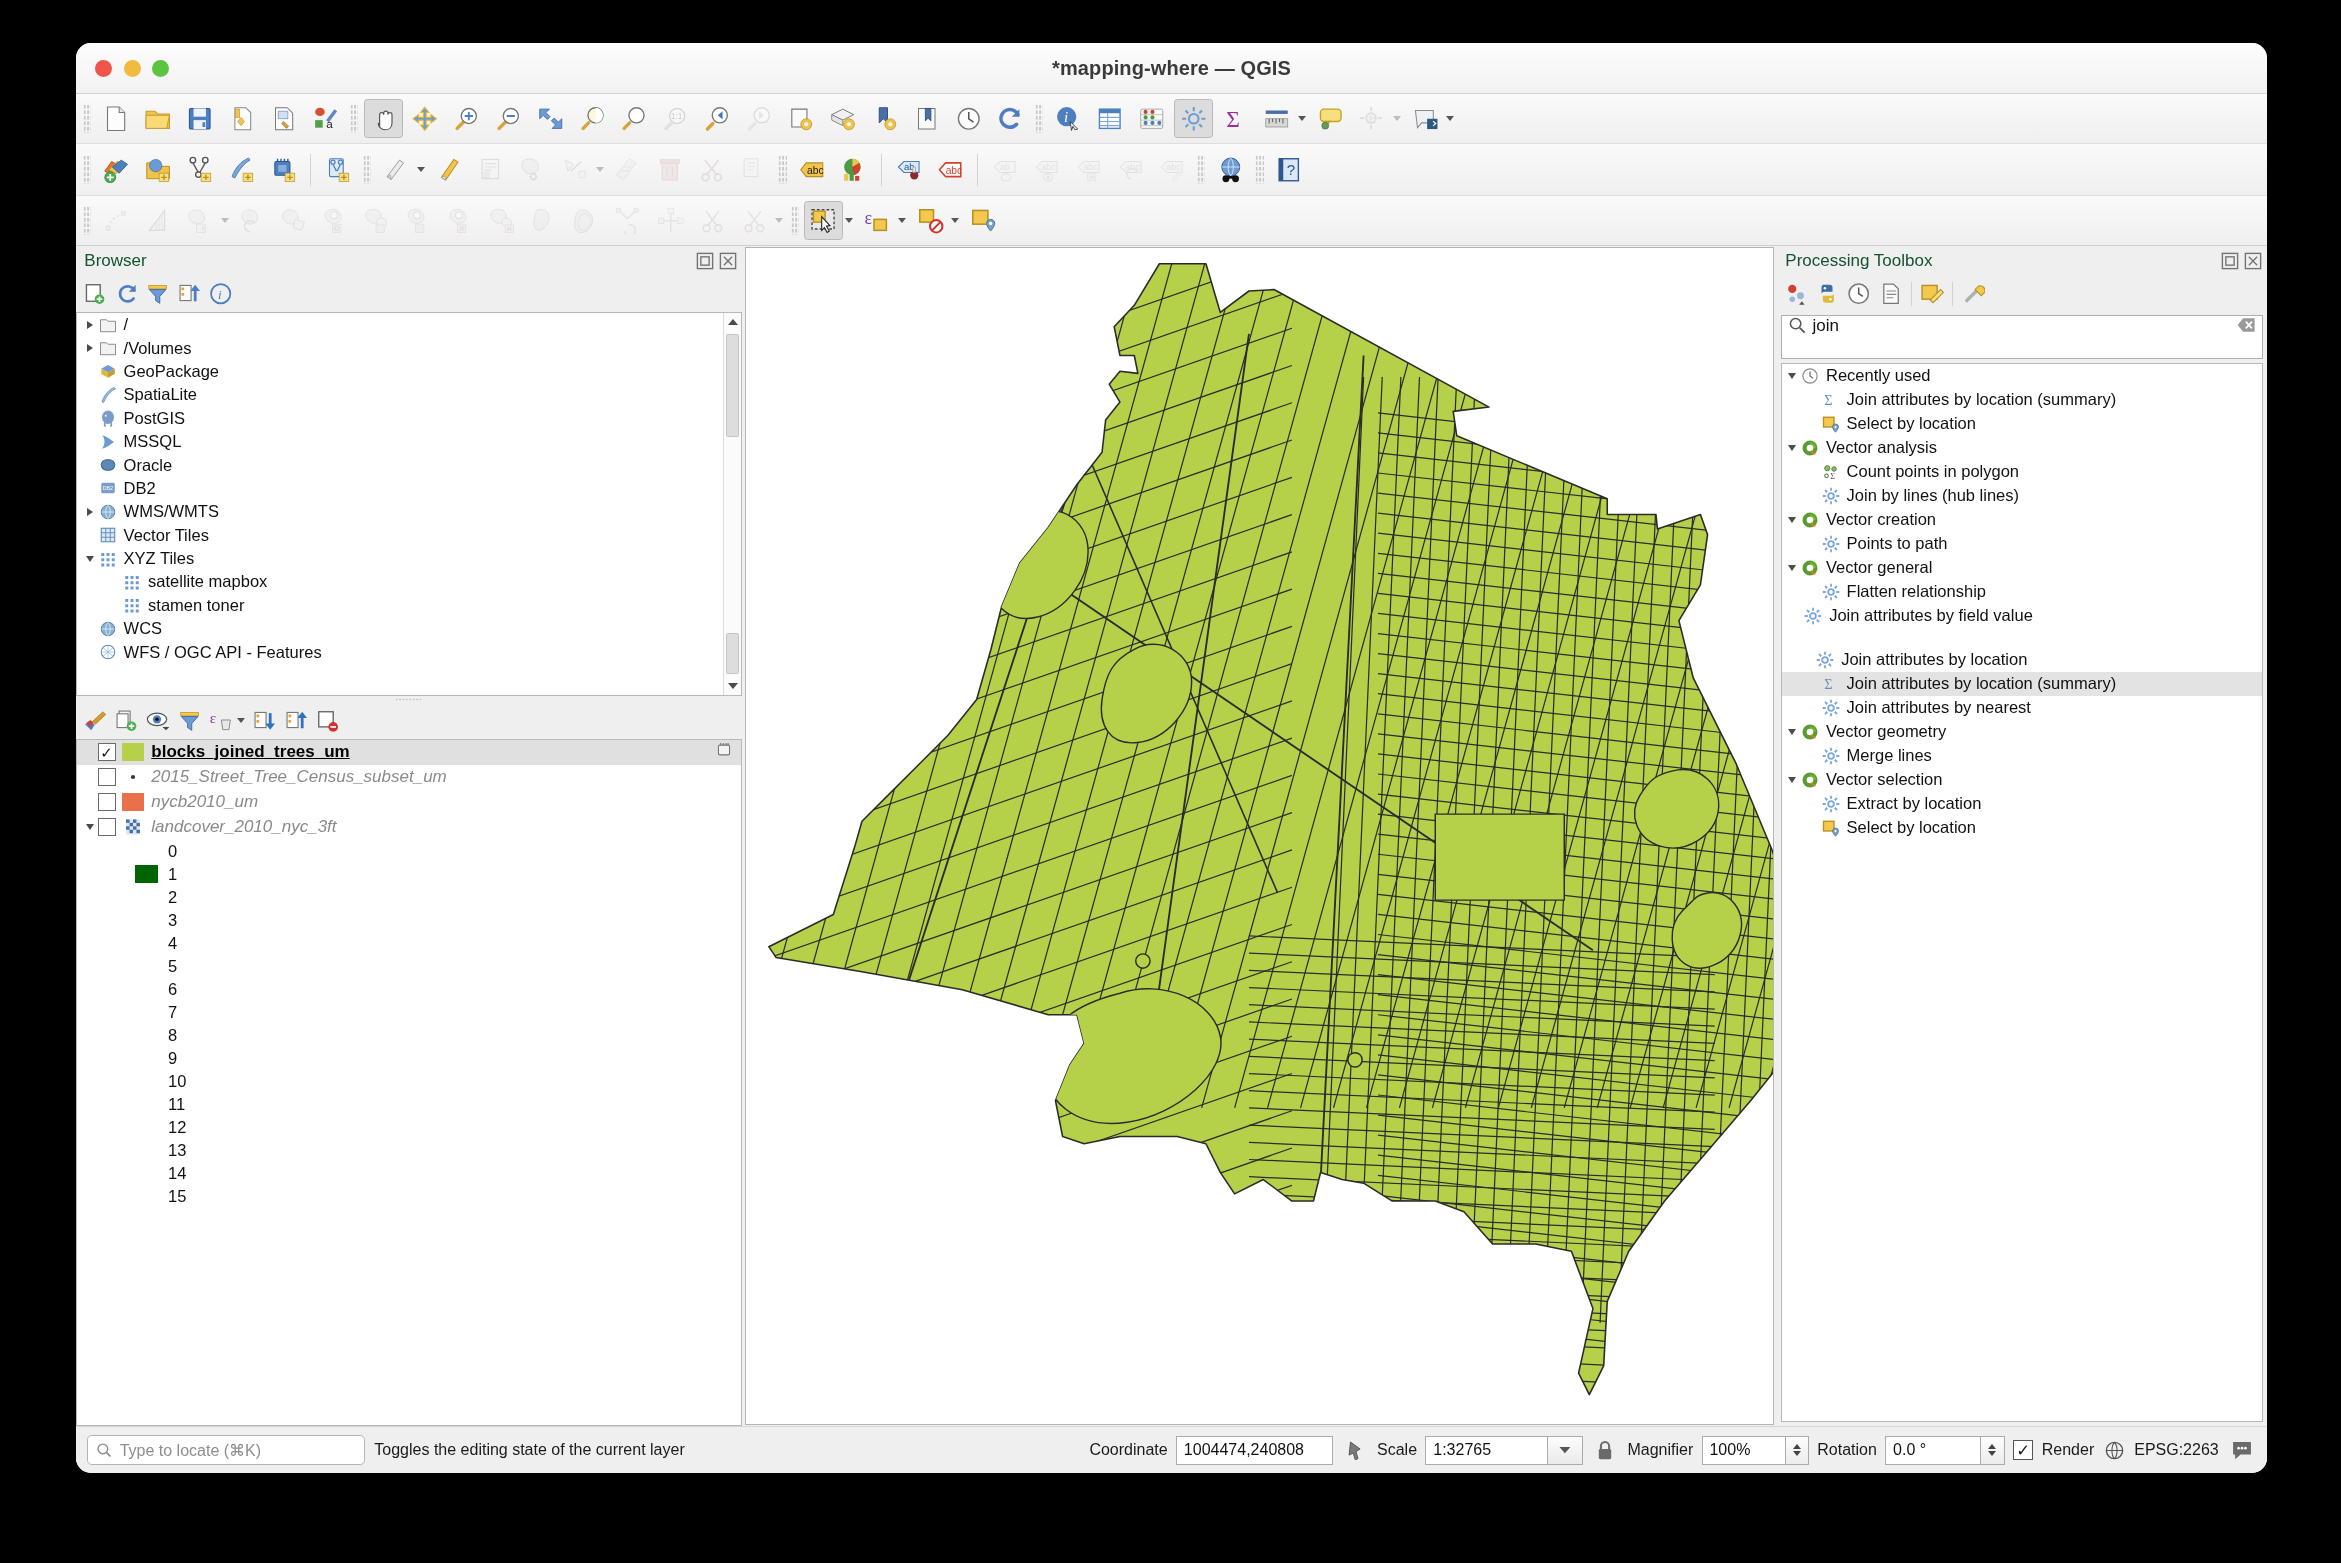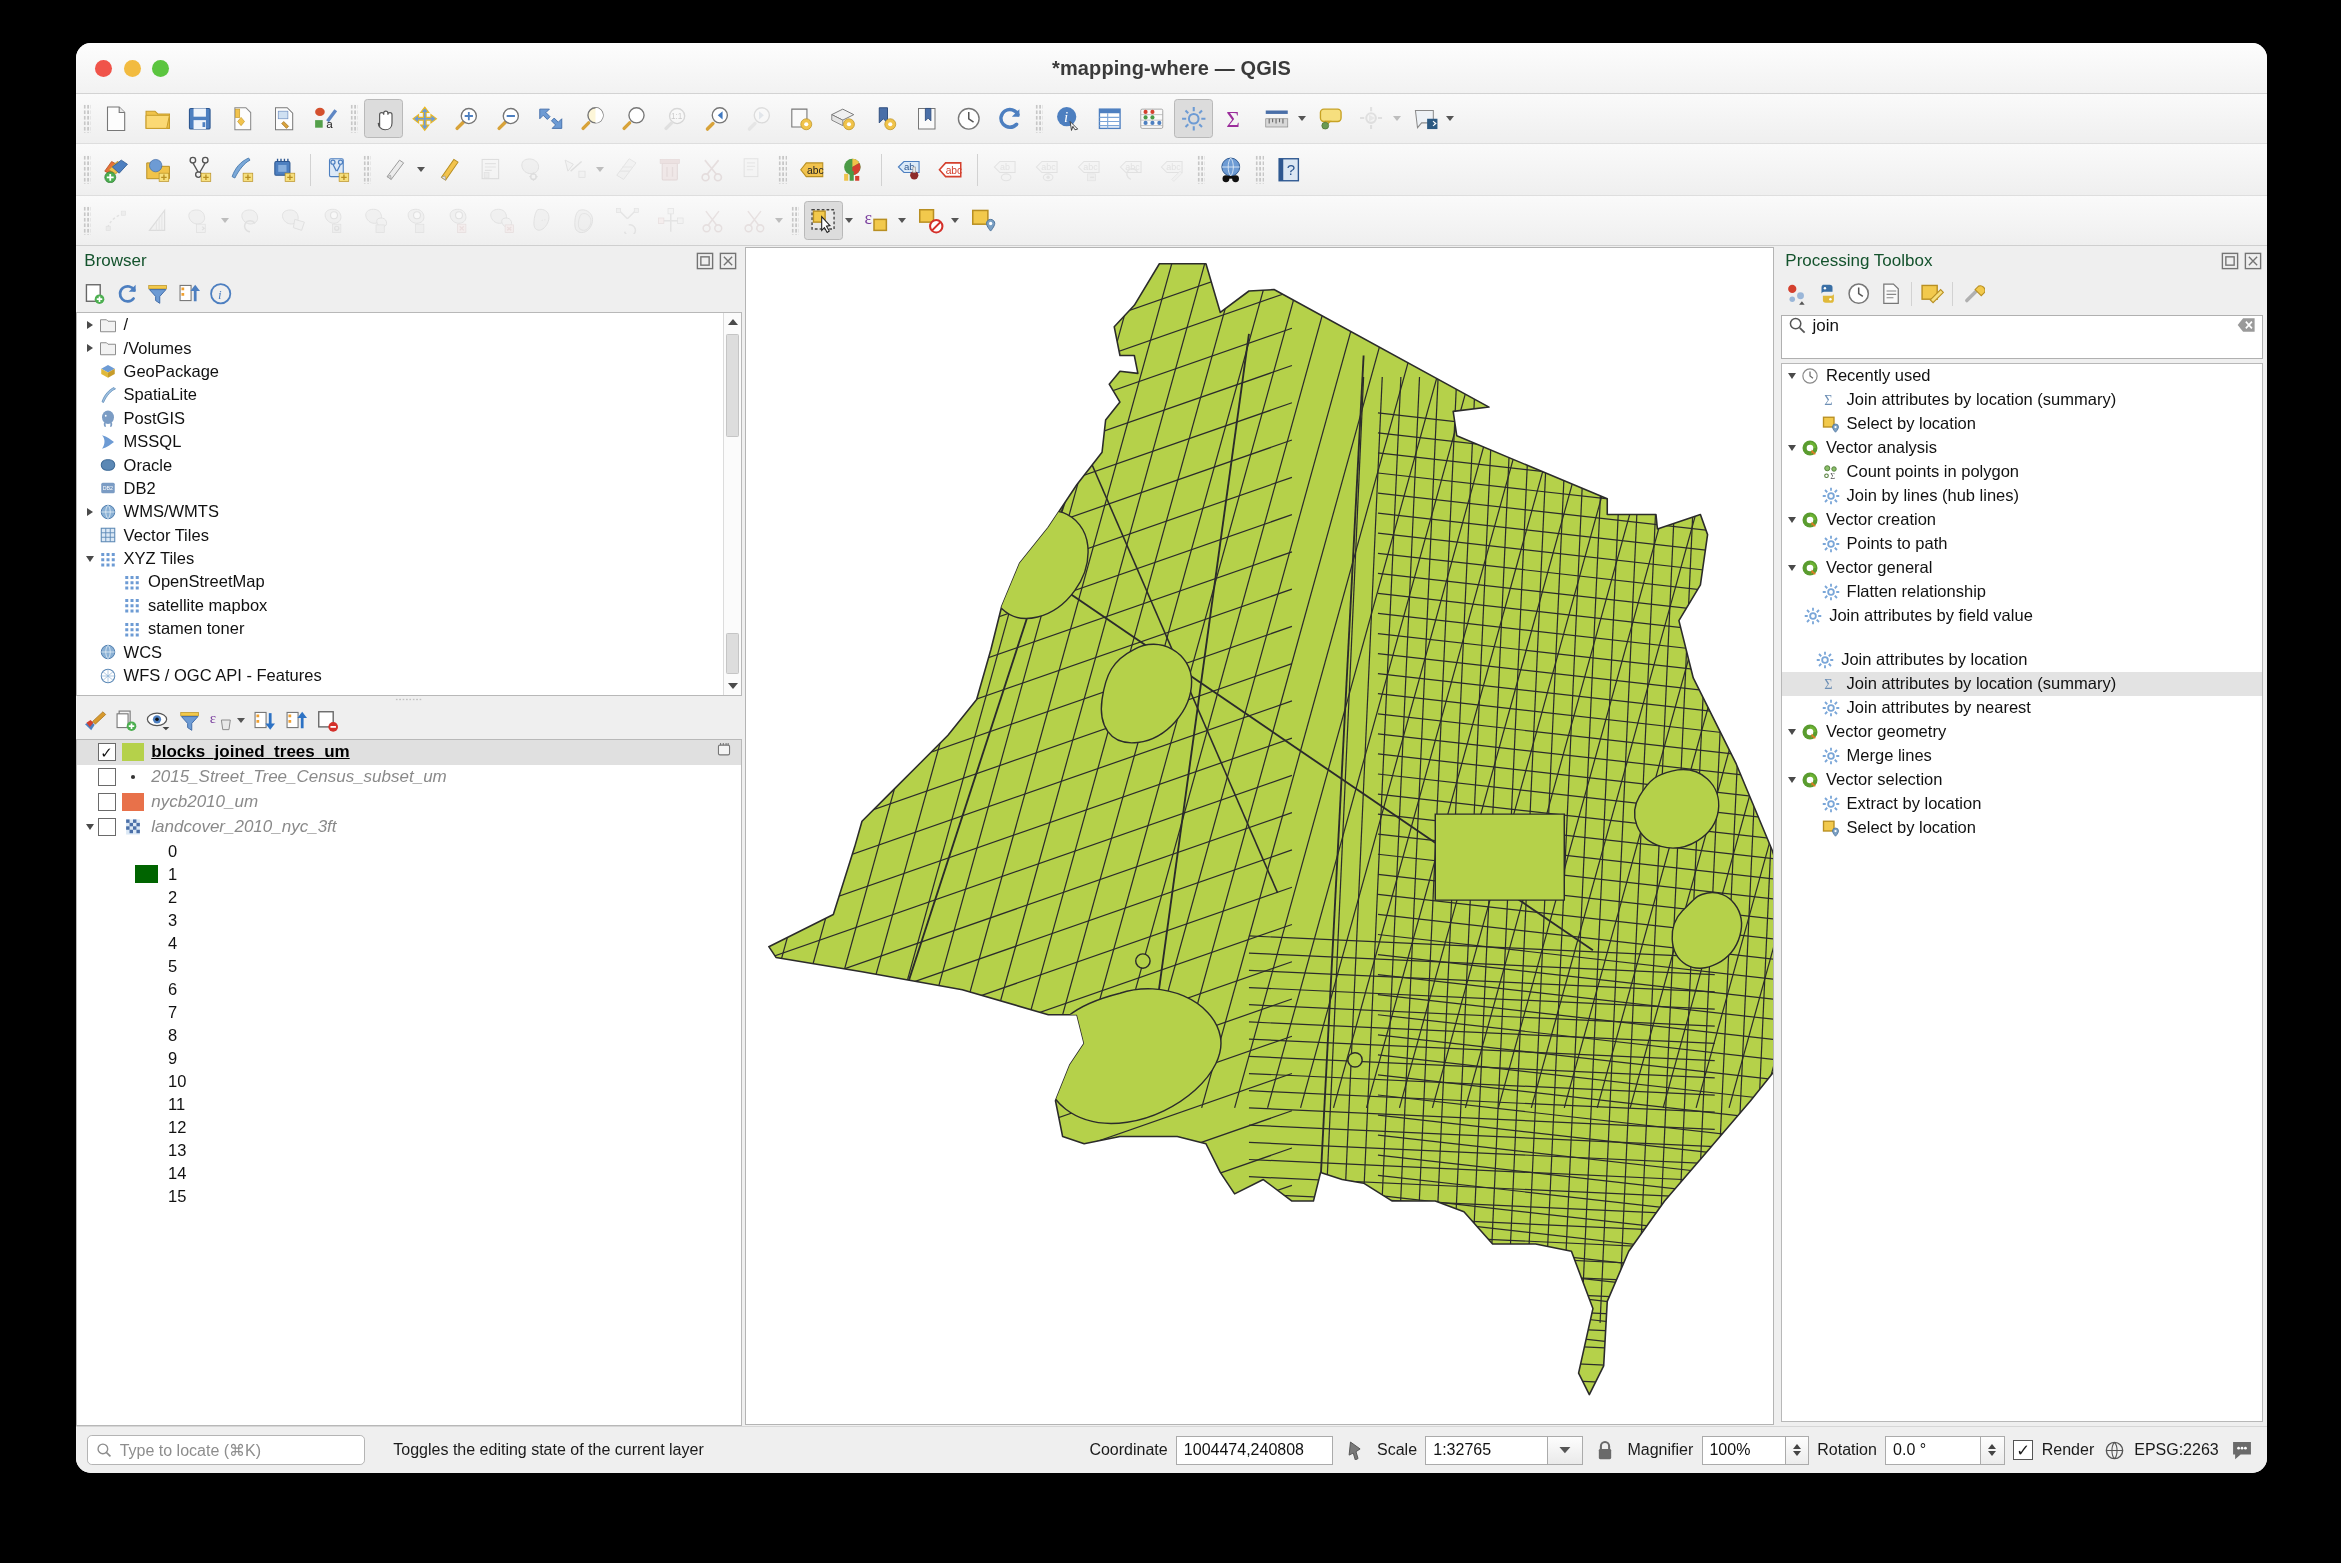--- a/index.html
+++ b/index.html
@@ -159,21 +159,21 @@
     background: #efefef; border-top: 0.7px solid #d6d6d6;
     display: flex; align-items: center; padding: 16px 11px; gap: 8.3px;
     font-size: 16px; color: #1a1a1a;
   }
   .locate {
     width: 278px; height: 30px; background: #fff;
     border: 0.7px solid #b4b4b4; border-radius: 4.8px;
     display: flex; align-items: center; gap: 6.9px; padding: 0 8.3px;
     color: #8d8d8d;
   }
-  .statusmsg { margin-left: 20px; color: #1a1a1a; }
+  .statusmsg { margin-left: 1px; color: #1a1a1a; }
   .spacer { flex: 1 1 auto; }
   .field {
     height: 29px; background: #fff; border: 0.7px solid #ababab;
     display: flex; align-items: center; padding: 0 6.9px;
     font-size: 16px; color: #111;
   }
   .combo { display: flex; align-items: stretch; }
   .combo .field { border-right: none; }
   .combobtn {
     width: 36px; background: linear-gradient(#fdfdfd,#eaeaea);
@@ -976,39 +976,20 @@
                       <rect x="3" y="11" width="4" height="4"></rect>
                       <rect x="10" y="11" width="4" height="4"></rect>
                       <rect x="17" y="11" width="4" height="4"></rect>
                       <rect x="3" y="18" width="4" height="4"></rect>
                       <rect x="10" y="18" width="4" height="4"></rect>
                       <rect x="17" y="18" width="4" height="4"></rect>
                     </g>
                   </svg>
                 </span>
                 <span>XYZ Tiles</span>
-              </div>
-              <div class="trow" style="padding-left: 30px;">
-                <div class="arrow "></div>
-                <span class="ico">
-                  <svg viewBox="0 0 24 24" width="18" height="18">
-                    <g fill="#6d9bd4">
-                      <rect x="3" y="4" width="4" height="4"></rect>
-                      <rect x="10" y="4" width="4" height="4"></rect>
-                      <rect x="17" y="4" width="4" height="4"></rect>
-                      <rect x="3" y="11" width="4" height="4"></rect>
-                      <rect x="10" y="11" width="4" height="4"></rect>
-                      <rect x="17" y="11" width="4" height="4"></rect>
-                      <rect x="3" y="18" width="4" height="4"></rect>
-                      <rect x="10" y="18" width="4" height="4"></rect>
-                      <rect x="17" y="18" width="4" height="4"></rect>
-                    </g>
-                  </svg>
-                </span>
-                <span>OpenStreetMap</span>
               </div>
               <div class="trow" style="padding-left: 30px;">
                 <div class="arrow "></div>
                 <span class="ico">
                   <svg viewBox="0 0 24 24" width="18" height="18">
                     <g fill="#6d9bd4">
                       <rect x="3" y="4" width="4" height="4"></rect>
                       <rect x="10" y="4" width="4" height="4"></rect>
                       <rect x="17" y="4" width="4" height="4"></rect>
                       <rect x="3" y="11" width="4" height="4"></rect>

